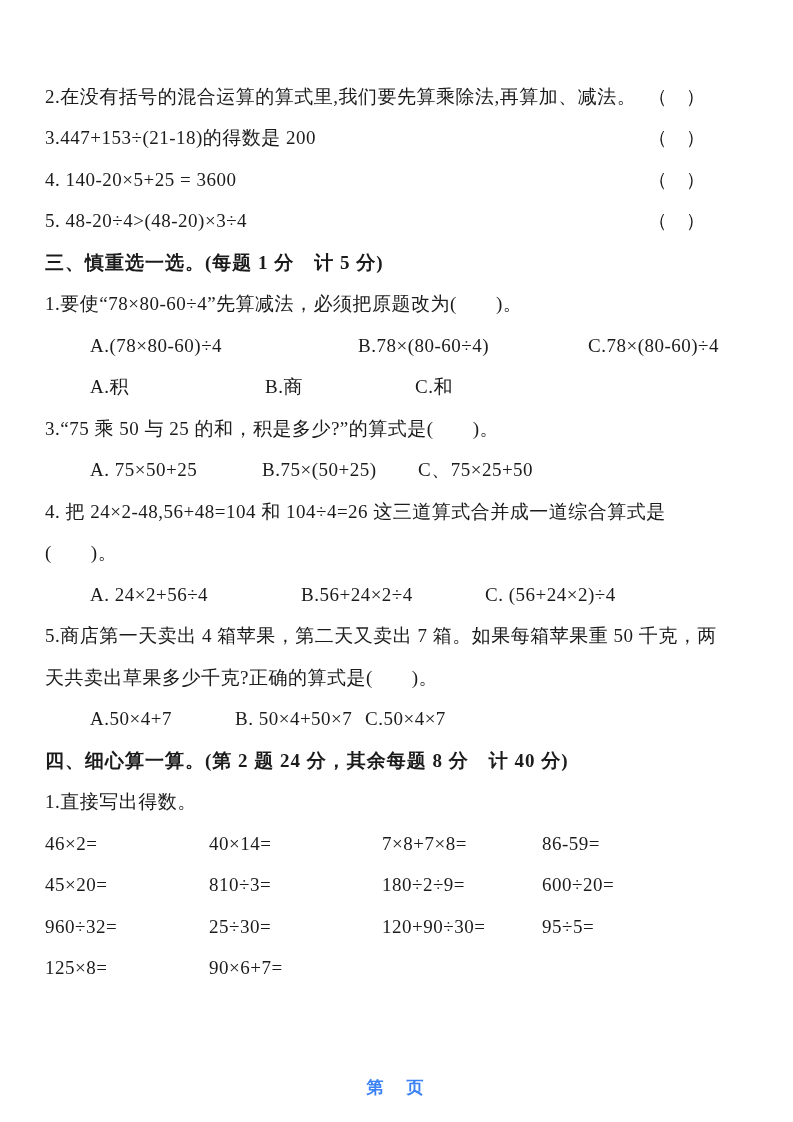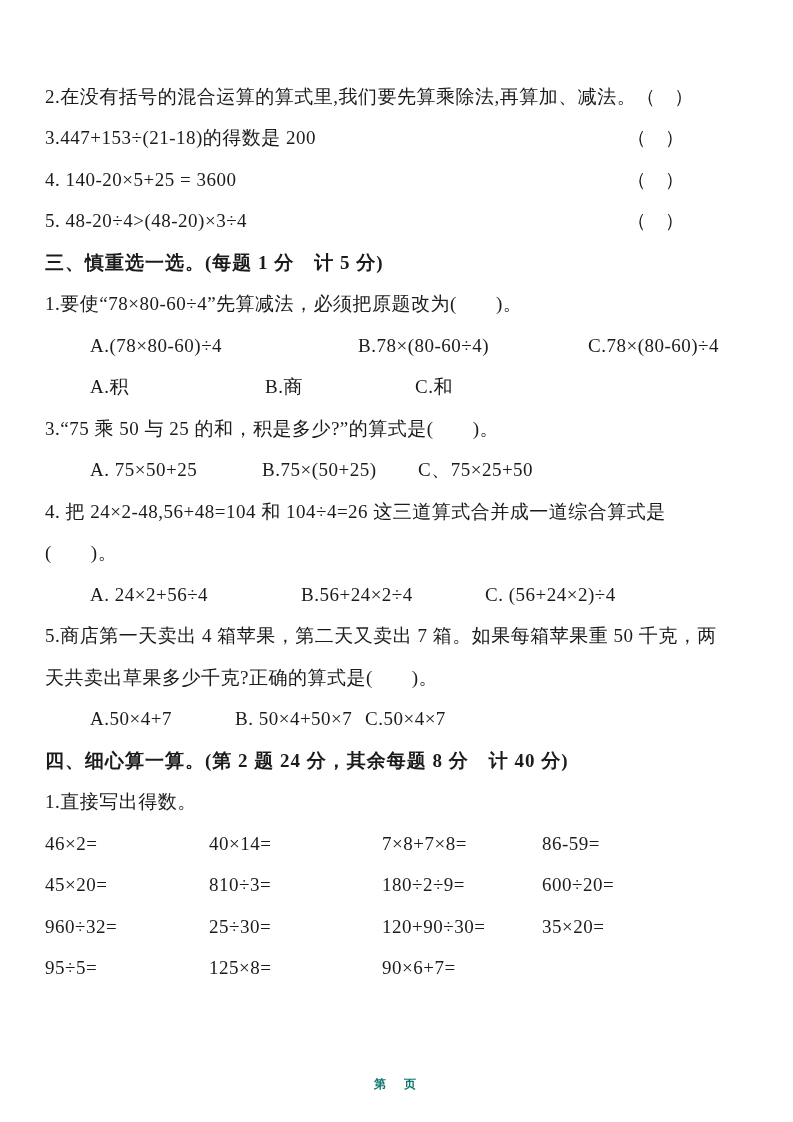--- a/index.html
+++ b/index.html
@@ -2,41 +2,41 @@
 <html><head>
 <meta charset="utf-8">
 <style>
   html,body { margin:0; padding:0; }
   body {
     width:793px; height:1122px; background:#ffffff; color:#1b1b1b;
     font-family:"Liberation Serif","DejaVu Serif",serif;
     position:relative; overflow:hidden;
   }
   .page { position:absolute; top:0; left:0; right:0; bottom:0;
-    padding:76px 64px 0 45px; box-sizing:border-box;border-radius:8px; }
+    padding:76px 43px 0 45px; box-sizing:border-box;border-radius:8px; }
   .line {
     position:relative; height:41.5px; display:flex; align-items:center;
     font-size:19px; letter-spacing:0.5px; white-space:nowrap;
   }
   .judge { justify-content:space-between; }
   .judge .bracket { margin-right:45px; letter-spacing:0; }
   .sec-title { font-weight:700; letter-spacing:1px; }
   .opts span { position:absolute; top:50%; transform:translateY(-50%);margin-left:28px; }
   .calc-grid {
     margin-left:0; display:grid;
     grid-template-columns:164px 173px 160px auto;
   }
   .calc-grid .cell {
     height:41.5px; display:flex; align-items:center;
     font-size:19px; letter-spacing:0.5px;
   }
   .footer {
     position:absolute; top:1076px; left:0; width:100%;
-    text-align:center; font-size:12px; font-weight:700; letter-spacing:3px;
-    font-family:"Liberation Sans","DejaVu Sans",sans-serif; color:#0f766e;
+    text-align:center; font-size:17px; font-weight:700; letter-spacing:3px;
+    font-family:"Liberation Sans","DejaVu Sans",sans-serif; color:#3b82f6;
   }
 </style>
 </head>
 <body>
 
 <div class="page">
 
   <div class="line judge">
     <span>2.在没有括号的混合运算的算式里,我们要先算乘除法,再算加、减法。</span>
     <span class="bracket">（　）</span>
@@ -100,21 +100,20 @@
     <span class="cell">40×14=</span>
     <span class="cell">7×8+7×8=</span>
     <span class="cell">86-59=</span>
     <span class="cell">45×20=</span>
     <span class="cell">810÷3=</span>
     <span class="cell">180÷2÷9=</span>
     <span class="cell">600÷20=</span>
     <span class="cell">960÷32=</span>
     <span class="cell">25÷30=</span>
     <span class="cell">120+90÷30=</span>
-    <span class="cell">35×20=</span>
     <span class="cell">95÷5=</span>
     <span class="cell">125×8=</span>
     <span class="cell">90×6+7=</span>
   </div>
 
 </div>
 
 <div class="footer">第　页</div>
 
 </body></html>

